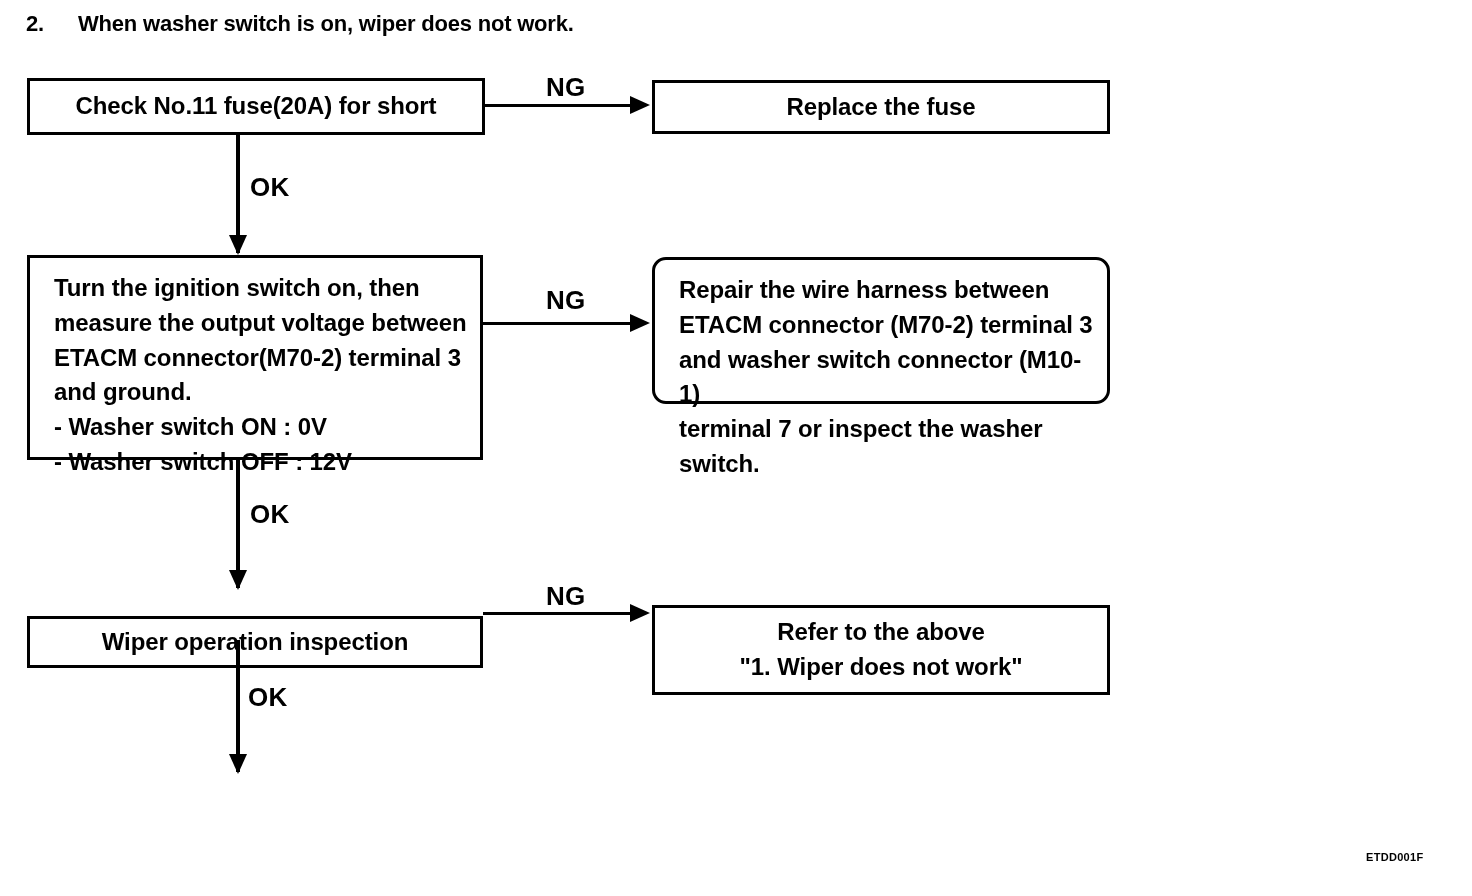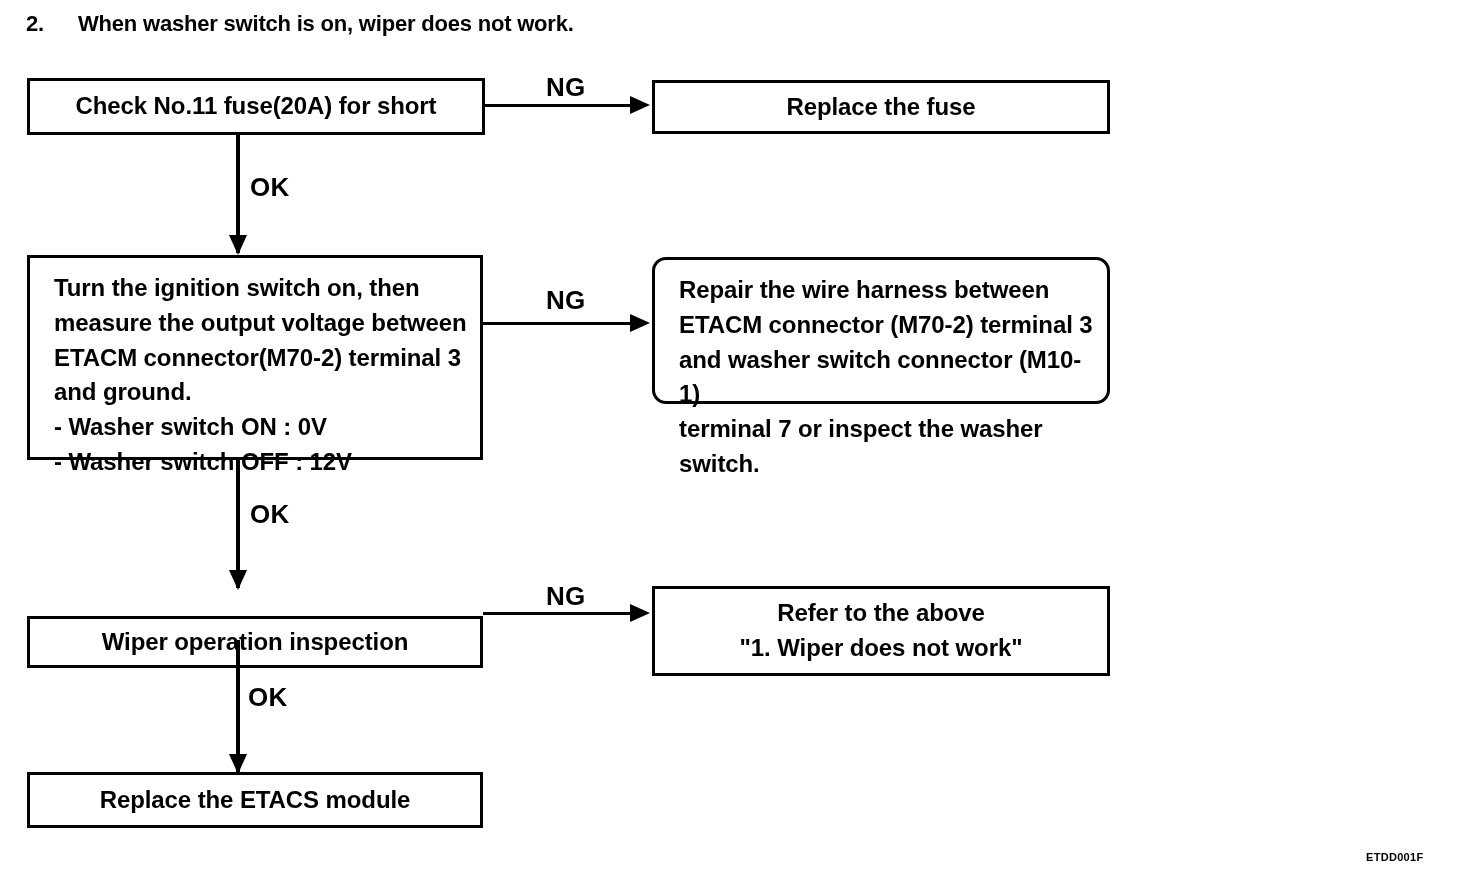--- a/index.html
+++ b/index.html
@@ -65,21 +65,21 @@
   .box .txt {
     white-space: pre-line;
   }
 
   
   #box-check-fuse      { left: 27px;  top: 78px;  width: 458px; height: 57px; }
   #box-replace-fuse    { left: 652px; top: 80px;  width: 458px; height: 54px; }
   #box-measure-voltage { left: 27px;  top: 255px; width: 456px; height: 205px; }
   #box-repair-harness  { left: 652px; top: 257px; width: 458px; height: 147px; border-radius: 14px; }
   #box-wiper-inspect   { left: 27px;  top: 588px; width: 456px; height: 52px; margin-top: 28px; }
-  #box-refer-above     { left: 652px; top: 586px; width: 458px; height: 90px; }
+  #box-refer-above     { left: 652px; top: 605px; width: 458px; height: 90px; }
   #box-replace-etacs   { left: 27px;  top: 772px; width: 456px; height: 56px; }
 
   
   .vline {
     position: absolute;
     width: 4px;
     background: #000000;
   }
   .hline {
     position: absolute;
@@ -204,19 +204,16 @@
   </div>
 
   <div class="hline" id="hline-3"></div>
   <div class="arrow-right" id="arrowr-3"></div>
   <div class="edge-label" id="label-ng-3">NG</div>
 
   <div class="vline" id="vline-3"></div>
   <div class="arrow-down" id="arrow-3"></div>
   <div class="edge-label" id="label-ok-3">OK</div>
 
-  <div class="box center" id="box-replace-etacs">
-    <span class="txt">Replace the ETACS module</span>
-  </div>
 
   <div id="figure-code">ETDD001F</div>
 
 </div>
 
 </body></html>

